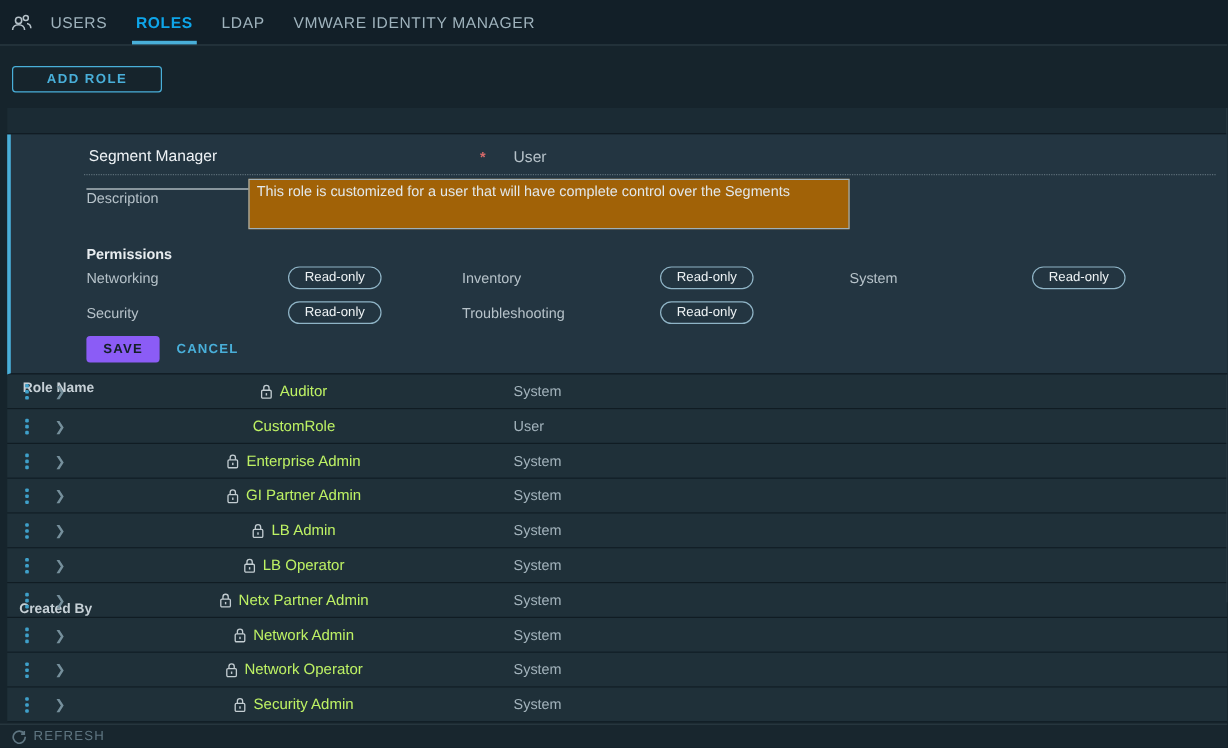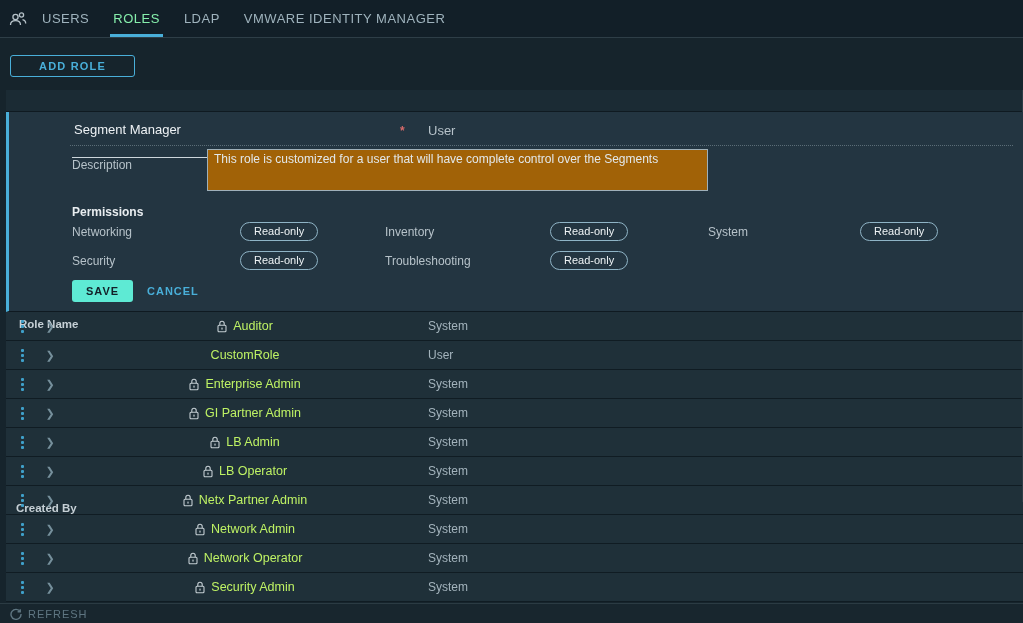--- a/index.html
+++ b/index.html
@@ -20,21 +20,21 @@
     padding-left: 8px;
   }
   .topbar .app-icon { width: 20px; height: 20px; flex: 0 0 auto; }
   .tabs { display: flex; height: 100%; margin-left: 4px; }
   .tab {
     display: flex; align-items: center; height: 100%;
     padding: 16px 12px; font-size: 13px; letter-spacing: .5px;
     color: #9fb3bd; position: relative; cursor: pointer; white-space: nowrap;
   }
   .tab:first-child { padding-left: 10px; }
-  .tab.active { color: #86efac; font-weight: normal; }
+  .tab.active { color: #0ea5e9; font-weight: bold; }
   .tab.active::after {
     content: ""; position: absolute; left: 9px; right: 9px; bottom: 0;
     height: 3px; background: #49afd9;
   }
 
   
   .btn-add {
     position: absolute; left: 10px; top: 55px;
     background: transparent; border: 1px solid #49afd9; border-radius: 3px;
     color: #49afd9; font-size: 11px; font-weight: bold; letter-spacing: 1.2px;
@@ -79,21 +79,21 @@
     display: grid; grid-template-columns: 168px 145px 165px 158px 152px 1fr;
     row-gap: 10px; align-items: center; font-size: 12px; color: #b6c2c9;
   }
   .pill {
     justify-self: start;
     background: transparent; border: 1px solid #8fb4c6; border-radius: 10px;
     color: #eef3f5; font-size: 11px; padding: 2px 13px 3px; cursor: pointer; font-family: inherit;
   }
   .btn-save {
     position: absolute; left: 63px; top: 168px;
-    background: #5eead4; color: #132028; border: none; border-radius: 3px;
+    background: #8b5cf6; color: #132028; border: none; border-radius: 3px;
     font-size: 11px; font-weight: bold; letter-spacing: 1px; padding: 5px 14px;
     cursor: pointer; font-family: inherit;
   }
   .btn-cancel {
     position: absolute; left: 138px; top: 173px;
     background: none; border: none; color: #49afd9;
     font-size: 11px; font-weight: bold; letter-spacing: 1px; cursor: pointer; font-family: inherit;
   }
 
   

